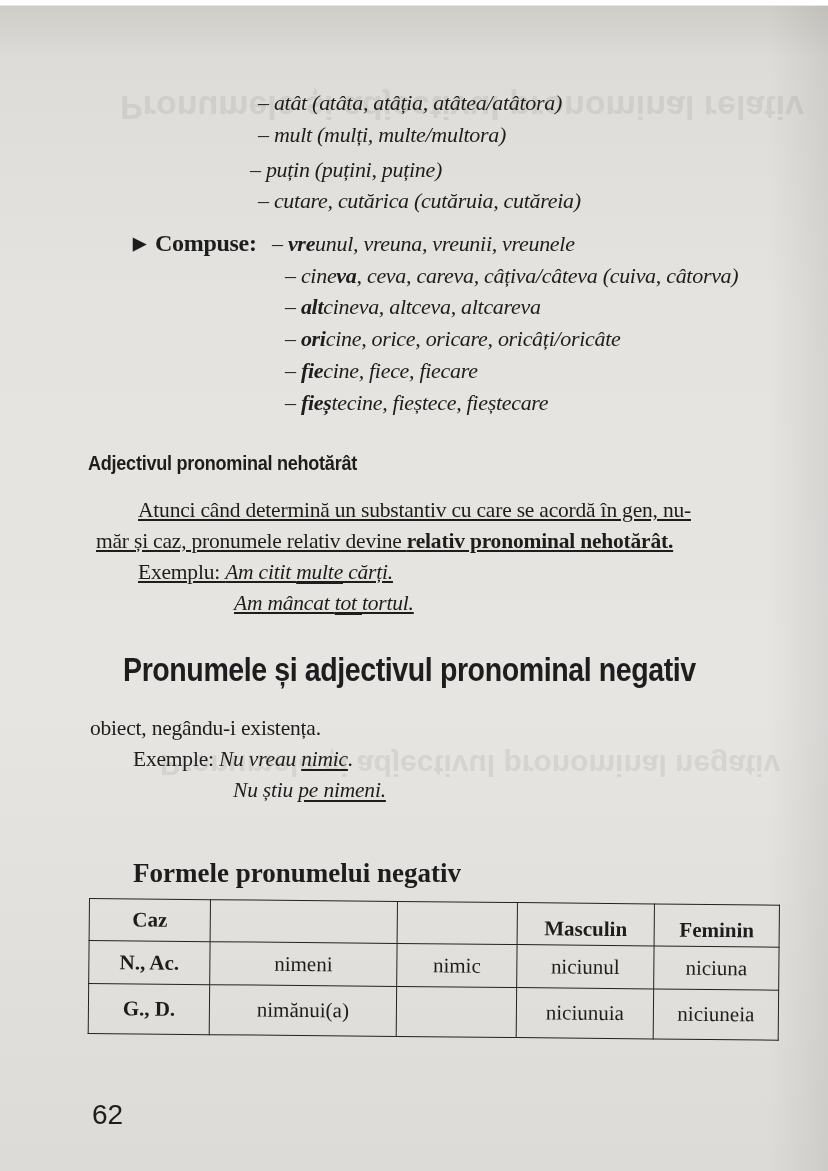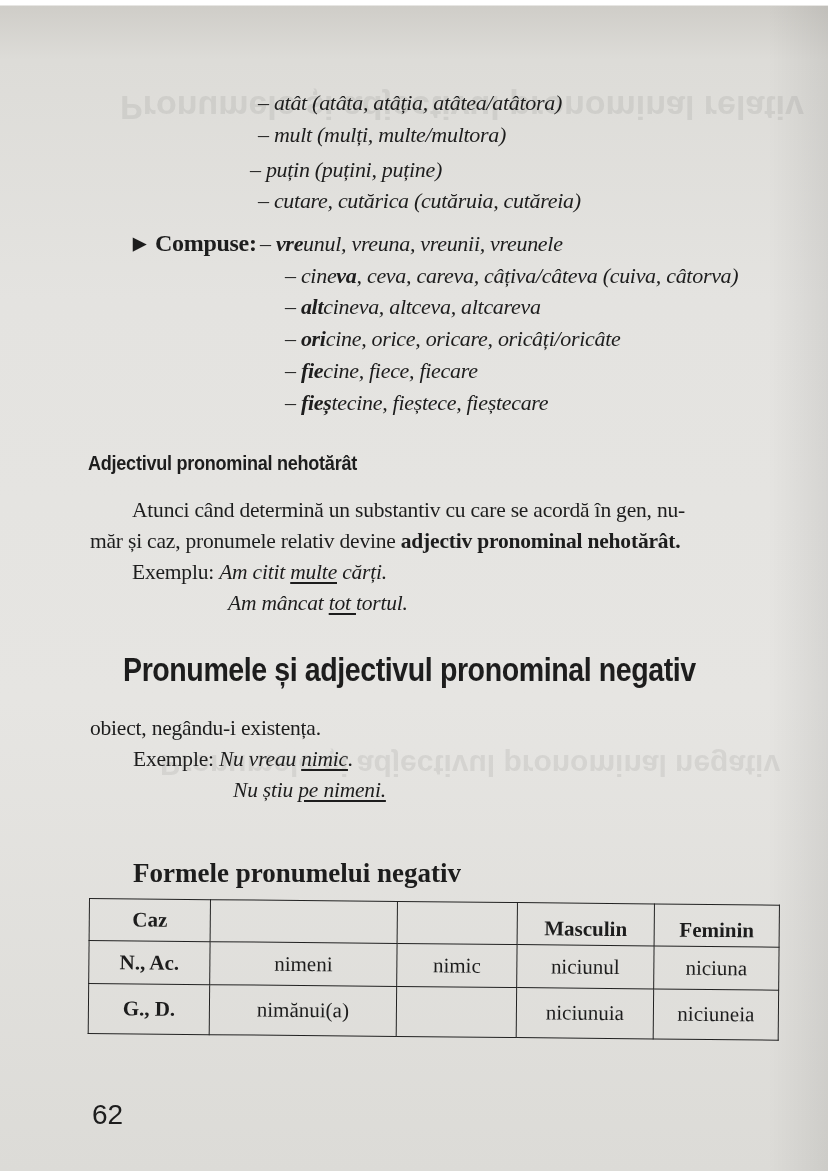--- a/index.html
+++ b/index.html
@@ -40,32 +40,32 @@
   <div class="abs line it" style="left:258px;top:122px;">– mult (mulți, multe/multora)</div>
   <div class="abs line it" style="left:250px;top:157px;">– puțin (puțini, puține)</div>
   <div class="abs line it" style="left:258px;top:188px;">– cutare, cutărica (cutăruia, cutăreia)</div>
 </div>
 
 <div>
   <div class="abs line b" style="left:133px;top:230px;">
     <span style="font-size:17px;position:relative;top:-2px;">▶</span>
     <span style="font-size:24px;margin-left:4px;">Compuse:</span>
   </div>
-  <div class="abs line it" style="left:260px;top:231px;text-align:right;"><span>– </span><b>vre</b><span>unul, vreuna, vreunii, vreunele</span></div>
+  <div class="abs line it" style="left:272px;top:231px;text-align:right;"><span>– </span><b>vre</b><span>unul, vreuna, vreunii, vreunele</span></div>
   <div class="abs line it" style="left:285px;top:263px;"><span>– </span><span>cine</span><b>va</b><span>, ceva, careva, câțiva/câteva (cuiva, câtorva)</span></div>
   <div class="abs line it" style="left:285px;top:294px;"><span>– </span><b>alt</b><span>cineva, altceva, altcareva</span></div>
   <div class="abs line it" style="left:285px;top:326px;"><span>– </span><b>ori</b><span>cine, orice, oricare, oricâți/oricâte</span></div>
   <div class="abs line it" style="left:285px;top:358px;"><span>– </span><b>fie</b><span>cine, fiece, fiecare</span></div>
   <div class="abs line it" style="left:285px;top:390px;font-style:italic;"><span>– </span><b>fieș</b><span>tecine, fieștece, fieștecare</span></div>
 </div>
 
 <div class="abs h2" style="left:88px;top:451px;">Adjectivul pronominal nehotărât</div>
-<div class="abs para" style="left:90px;top:495px;width:690px;">
+<div class="abs para" style="left:96px;top:495px;width:690px;text-decoration:underline;">
   <div style="text-indent:42px;white-space:nowrap;">Atunci când determină un substantiv cu care se acordă în gen, nu-</div>
-  <div style="white-space:nowrap;"><span>măr și caz, pronumele relativ devine </span><b>adjectiv pronominal nehotărât.</b></div>
+  <div style="white-space:nowrap;"><span>măr și caz, pronumele relativ devine </span><b>relativ pronominal nehotărât.</b></div>
   <div style="padding-left:42px;white-space:nowrap;"><span>Exemplu: </span><i>Am citit </i><i class="u">multe</i><i> cărți.</i></div>
   <div style="padding-left:138px;white-space:nowrap;"><i>Am mâncat </i><i class="u">tot </i><i>tortul.</i></div>
 </div>
 
 <div class="abs h1" style="left:123px;top:650px;">Pronumele și adjectivul pronominal negativ</div>
 <div class="abs para" style="left:90px;top:713px;width:700px;">
   <div style="white-space:nowrap;">obiect, negându-i existența.</div>
   <div style="padding-left:43px;white-space:nowrap;"><span>Exemple: </span><i>Nu vreau </i><i class="u">nimic</i><i>.</i></div>
   <div style="padding-left:143px;white-space:nowrap;"><i>Nu știu </i><i class="u">pe nimeni.</i></div>
 </div>

